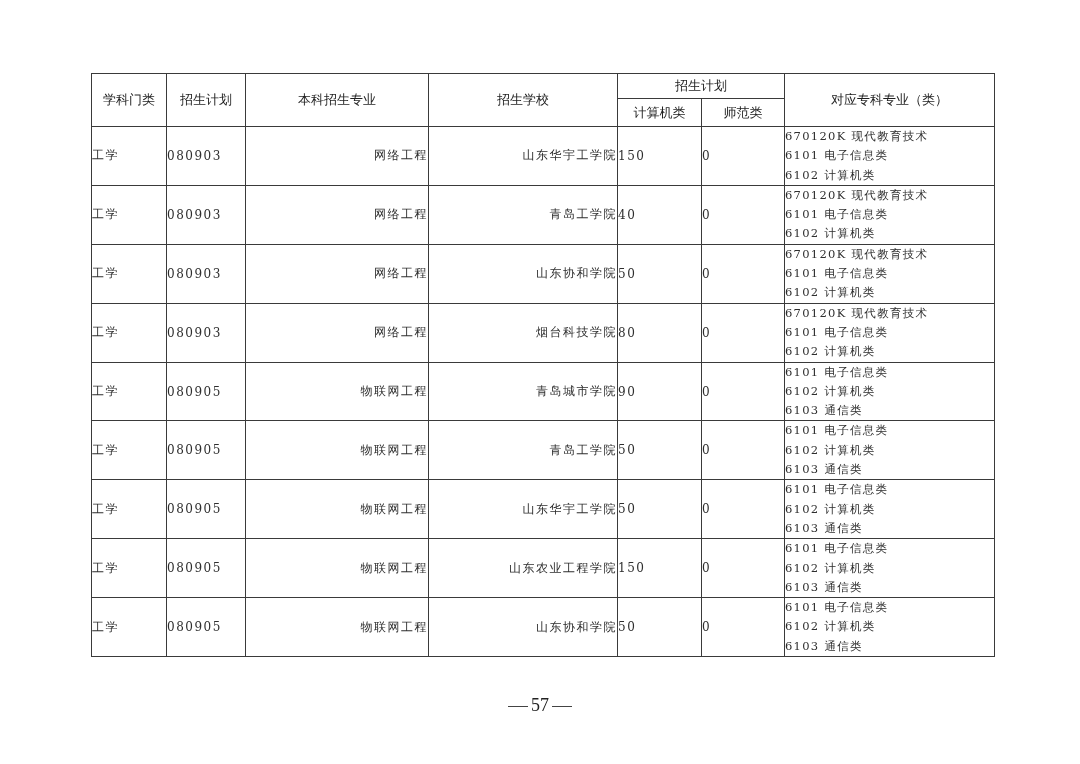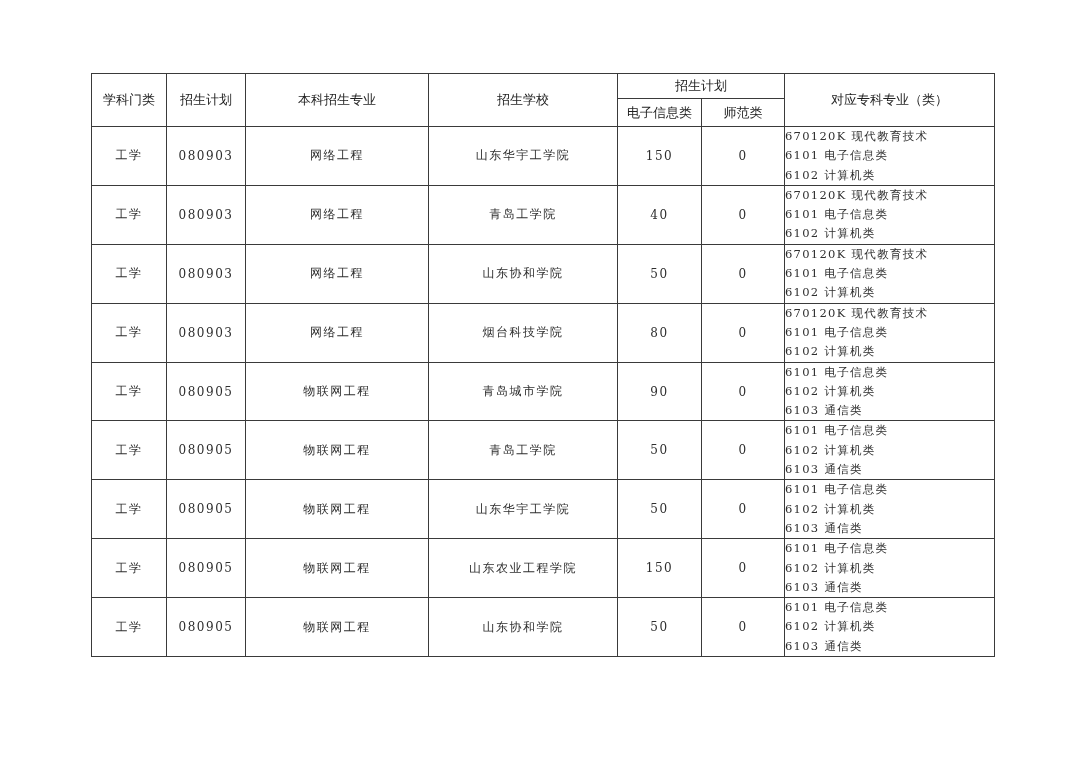--- a/index.html
+++ b/index.html
@@ -46,22 +46,22 @@
     th.h-main { height: 52px; }
     th.h-sub-top { height: 24px; }
     th.h-sub { height: 27px; }
     tr.data-row td { height: 57px; }
     td {
       font-size: 12px;
       letter-spacing: 1.5px;
       color: #2e2e2e;
       vertical-align: middle;
     }
-    td.c-center { text-align: center; }
-    td.c-left { text-align: center; padding-left: 8px; }
+    td.c-center { }
+    td.c-left { text-align: right; padding-left: 8px; }
     td.c-majors {
       text-align: left;
       padding-left: 6px;
       vertical-align: middle;
     }
     .major-line {
       display: block;
       line-height: 19.3px;
       font-size: 11.5px;
       letter-spacing: 1.3px;
@@ -102,21 +102,21 @@
     <thead>
       <tr>
         <th class="h-main" rowspan="2">学科门类</th>
         <th class="h-main" rowspan="2">招生计划</th>
         <th class="h-main" rowspan="2">本科招生专业</th>
         <th class="h-main" rowspan="2">招生学校</th>
         <th class="h-sub-top" colspan="2">招生计划</th>
         <th class="h-main" rowspan="2">对应专科专业（类）</th>
       </tr>
       <tr>
-        <th class="h-sub">电子信息类</th>
+        <th class="h-sub">计算机类</th>
         <th class="h-sub">师范类</th>
       </tr>
     </thead>
     <tbody>
 
       <tr class="data-row">
         <td class="c-center">工学</td>
         <td class="c-center">080903</td>
         <td class="c-left">网络工程</td>
         <td class="c-left">山东华宇工学院</td>
@@ -236,13 +236,16 @@
         <td class="c-center">0</td>
         <td class="c-majors">
           <span class="major-line">6101 电子信息类</span>
           <span class="major-line">6102 计算机类</span>
           <span class="major-line">6103 通信类</span>
         </td>
       </tr>
     </tbody>
   </table>
 
+  <div class="footer-page">
+    <span class="dash"></span><span>57</span><span class="dash"></span>
+  </div>
 </div>
 
 </body></html>

